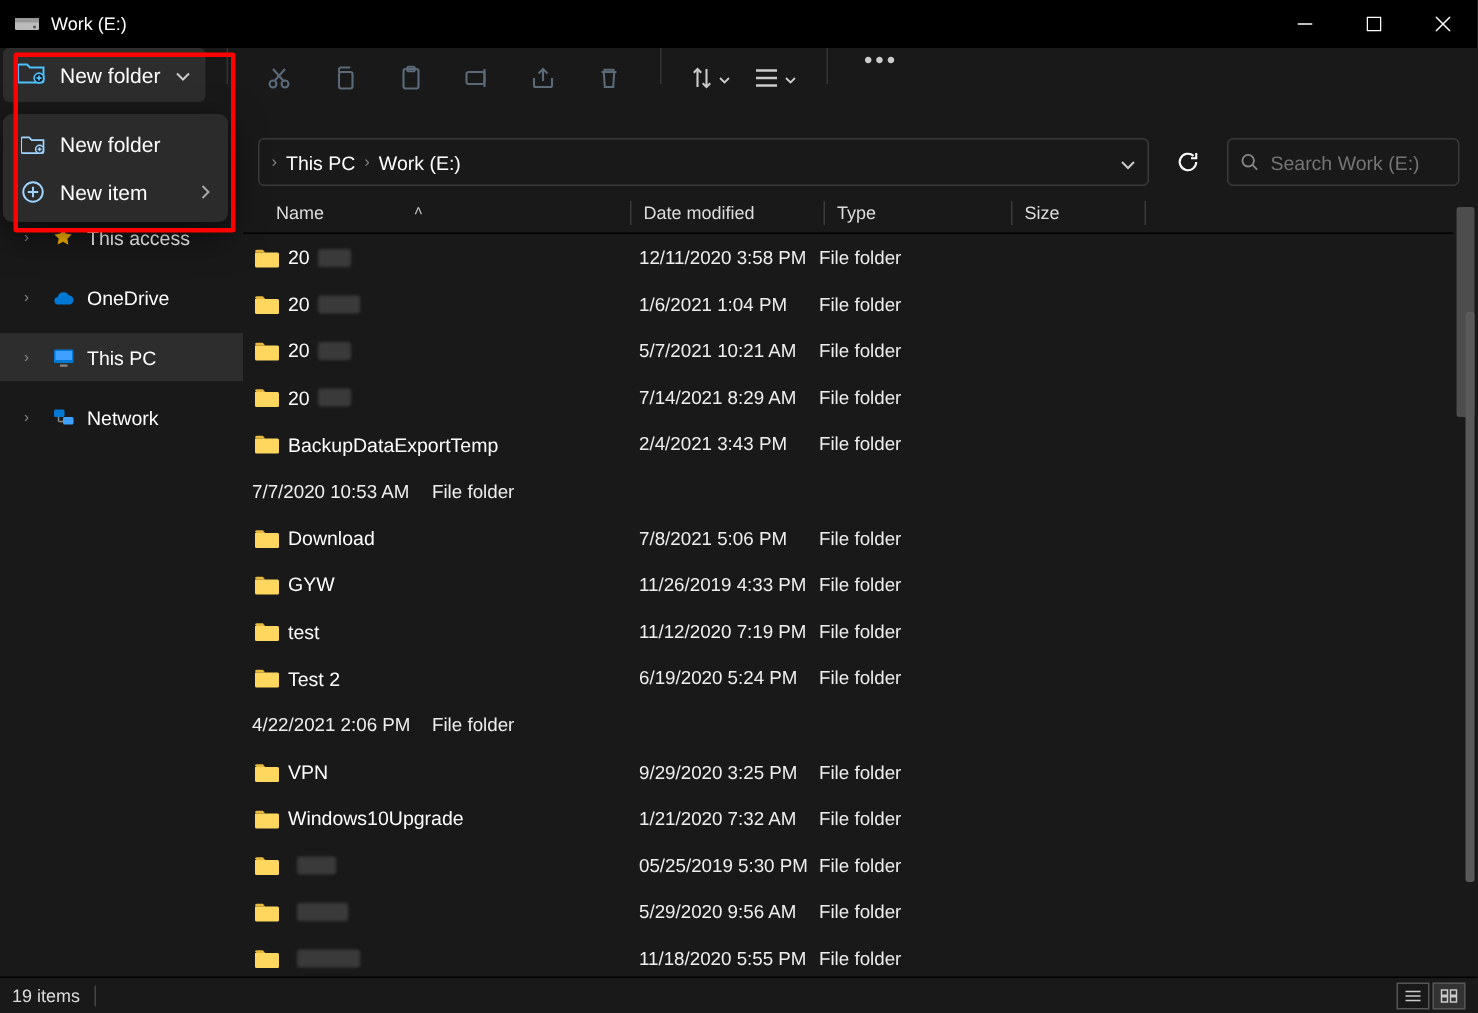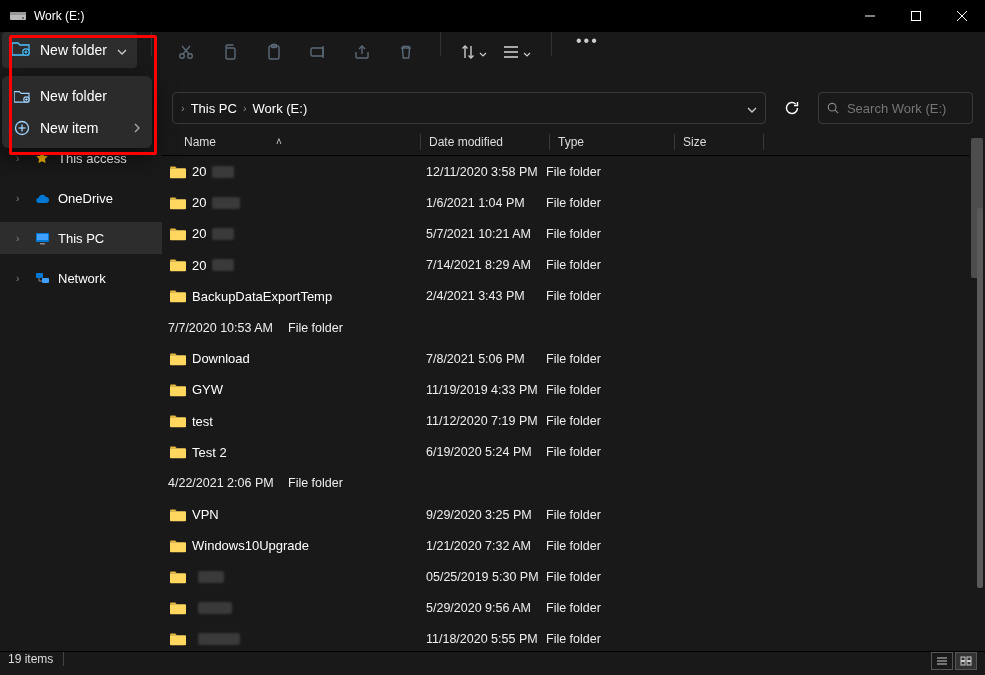--- a/index.html
+++ b/index.html
@@ -77,21 +77,21 @@
   .row .cell.type { width: 116px; color:#eee; font-size:12.5px; }
   .row .cell.size { width: 80px; }
   .folder-ico { width:16px; height:14px; }
   .redact { display:inline-block; background:#3a3a3a; height:12px; border-radius:2px; filter:blur(1px); vertical-align:middle; }
 
   
   .vscroll { width: 16px; background:#191919; position:relative; }
   .vscroll .thumb { position:absolute; left:2px; width:12px; background:#4d4d4d; border-radius:2px; }
 
   
-  .statusbar { height: 24px; background:#191919; border-top:1px solid #000; display:flex; padding:0 8px; font-size:12px; color:#ddd; }
+  .statusbar { height: 24px; background:#191919; border-top:1px solid #000; display:flex; align-items:center; padding:0 8px; font-size:12px; color:#ddd; }
   .statusbar .sep { width:1px; height:14px; background:#444; margin:0 10px; }
   .statusbar .right { margin-left:auto; display:flex; gap:2px; }
   .view-btn { width:22px; height:18px; border:1px solid #555; display:flex; align-items:center; justify-content:center; }
   .view-btn.active { background:#333; }
 </style>
 </head>
 <body>
 
 <div class="titlebar">
   <span class="drive-icon">
@@ -413,21 +413,21 @@
             <div class="cell size"></div>
           </div>
           <div class="row">
             <div class="cell name">
               <svg class="folder-ico" viewBox="0 0 16 14">
                 <path d="M0 2.5a1 1 0 0 1 1-1h4.2l1.6 1.8H1z" fill="#e8b93e"></path>
                 <path d="M0 3.3h15a1 1 0 0 1 1 1v8a1 1 0 0 1-1 1H1a1 1 0 0 1-1-1z" fill="#ffd75e"></path>
               </svg>
               <span>GYW</span>
             </div>
-            <div class="cell date">11/19/2019 4:33 PM</div>
+            <div class="cell date">11/26/2019 4:33 PM</div>
             <div class="cell type">File folder</div>
             <div class="cell size"></div>
           </div>
           <div class="row">
             <div class="cell name">
               <svg class="folder-ico" viewBox="0 0 16 14">
                 <path d="M0 2.5a1 1 0 0 1 1-1h4.2l1.6 1.8H1z" fill="#e8b93e"></path>
                 <path d="M0 3.3h15a1 1 0 0 1 1 1v8a1 1 0 0 1-1 1H1a1 1 0 0 1-1-1z" fill="#ffd75e"></path>
               </svg>
               <span>test</span>

